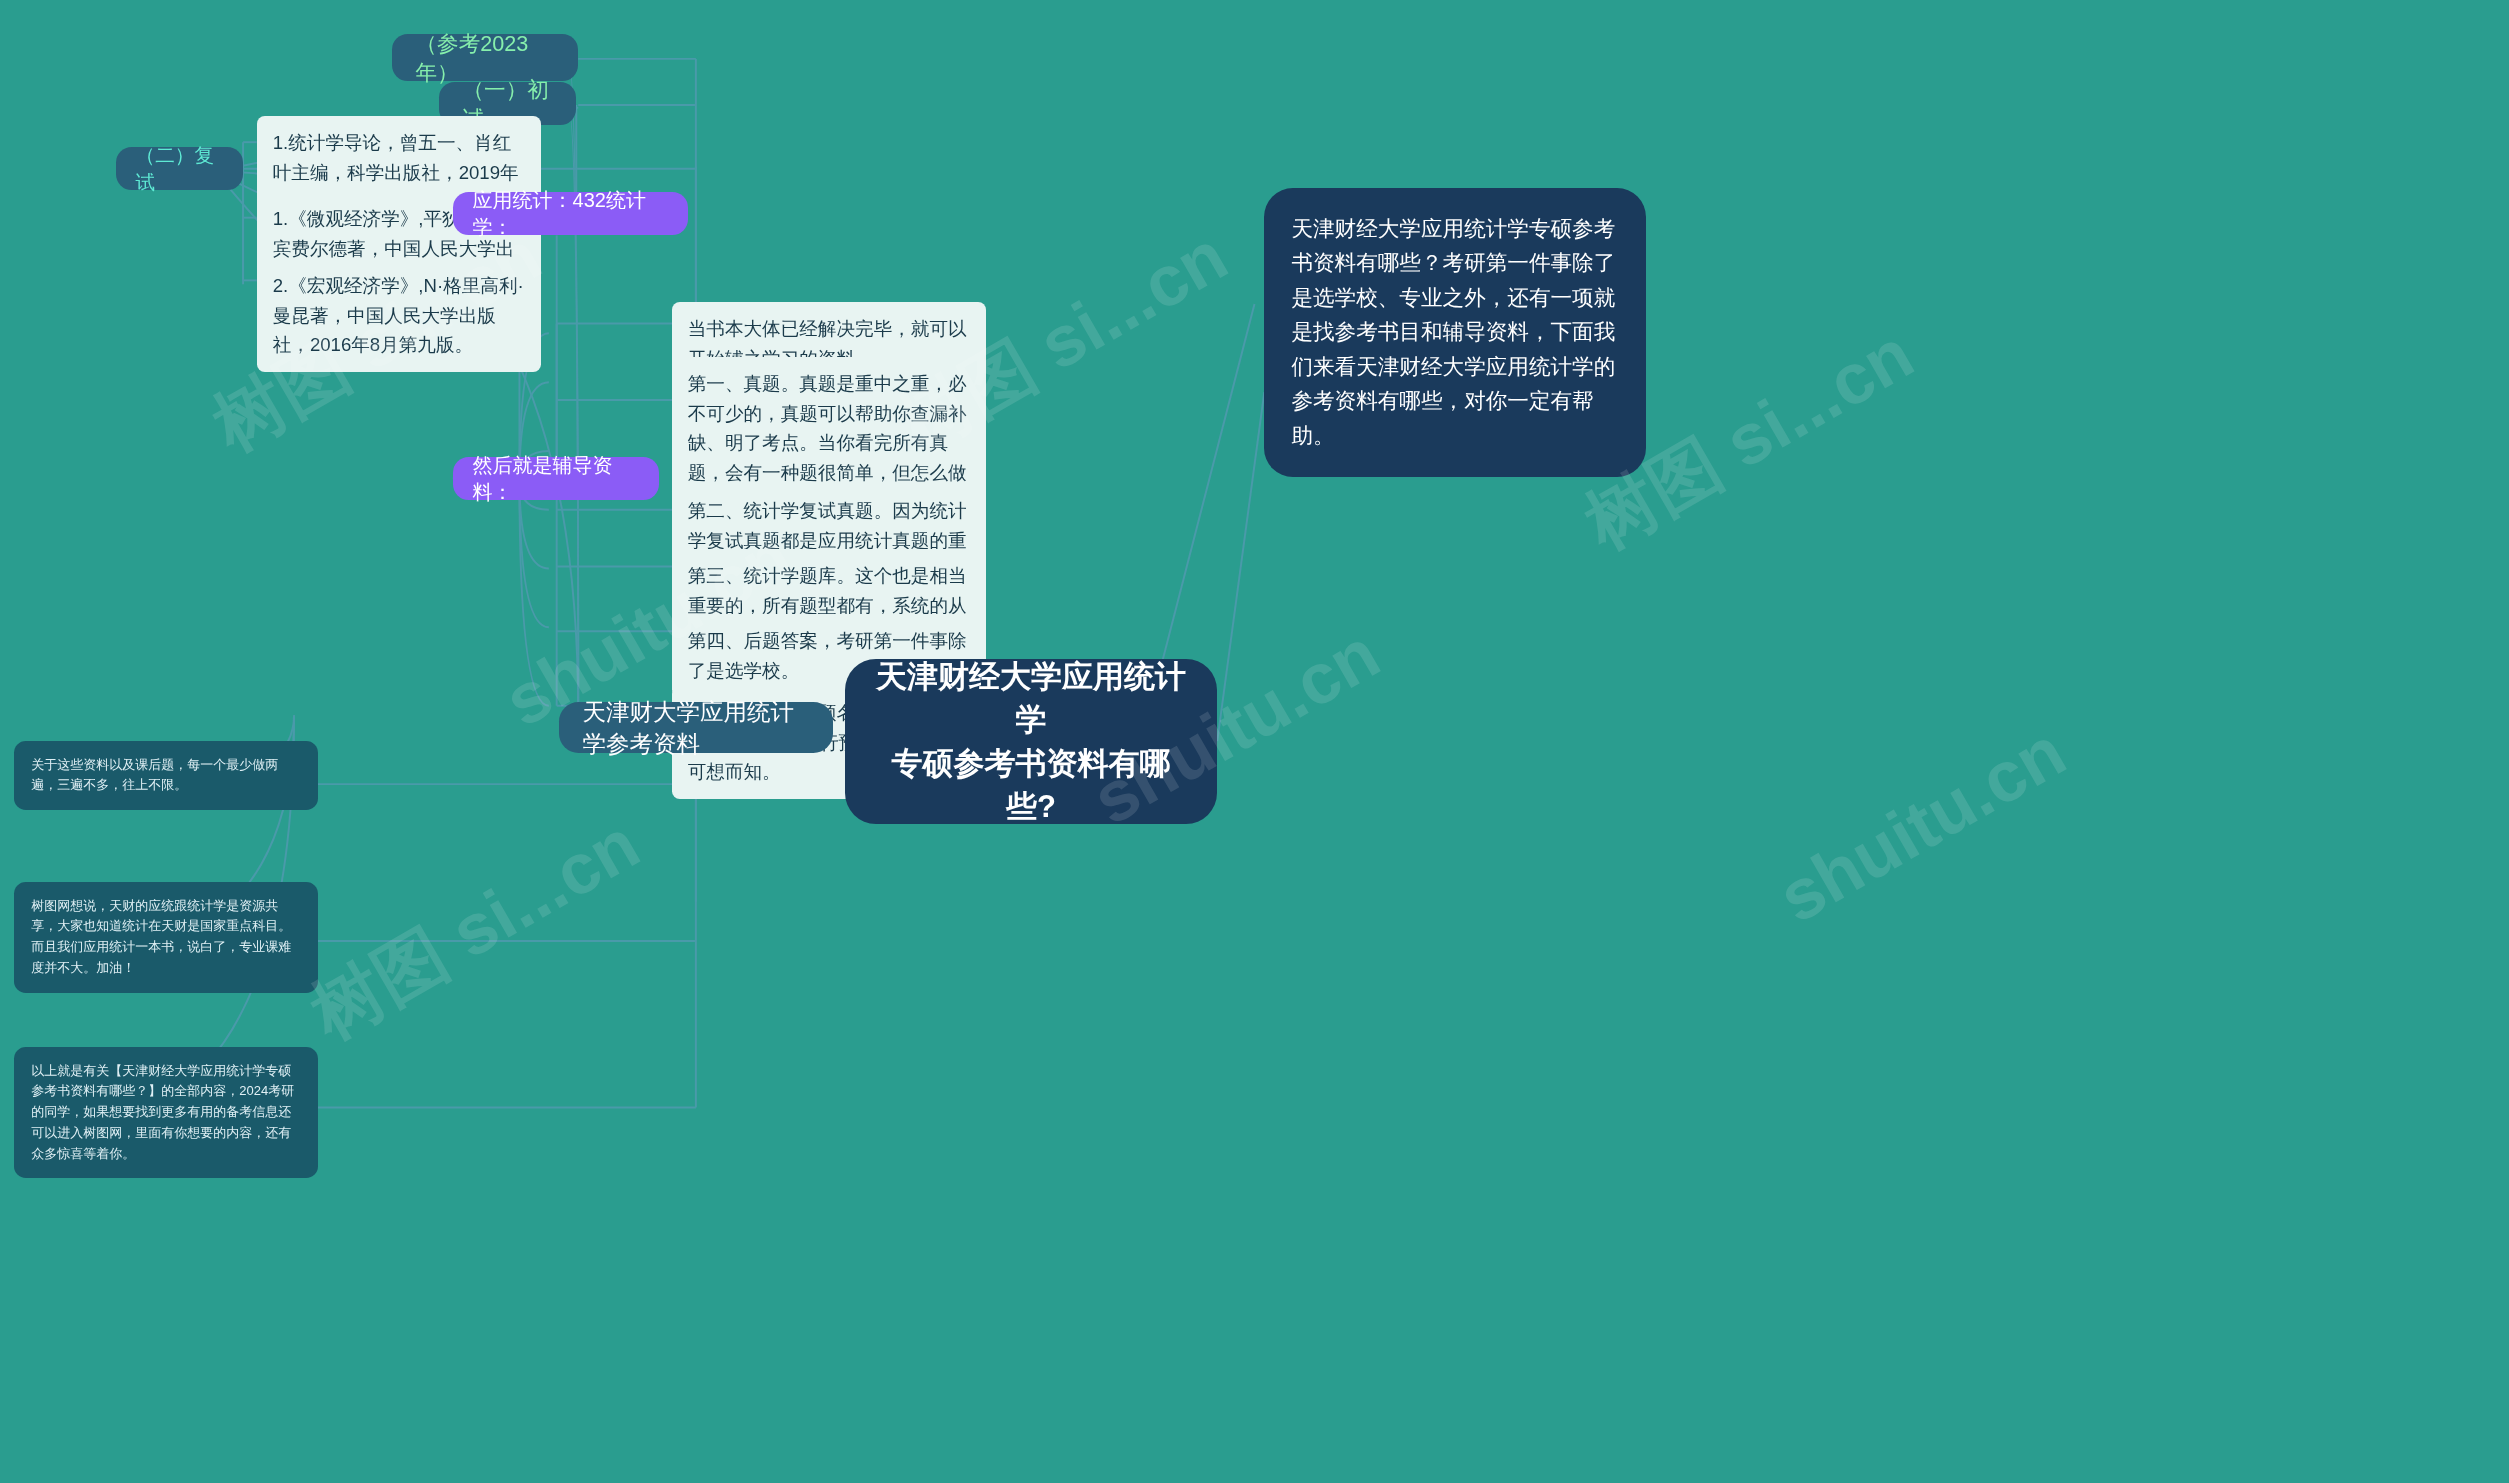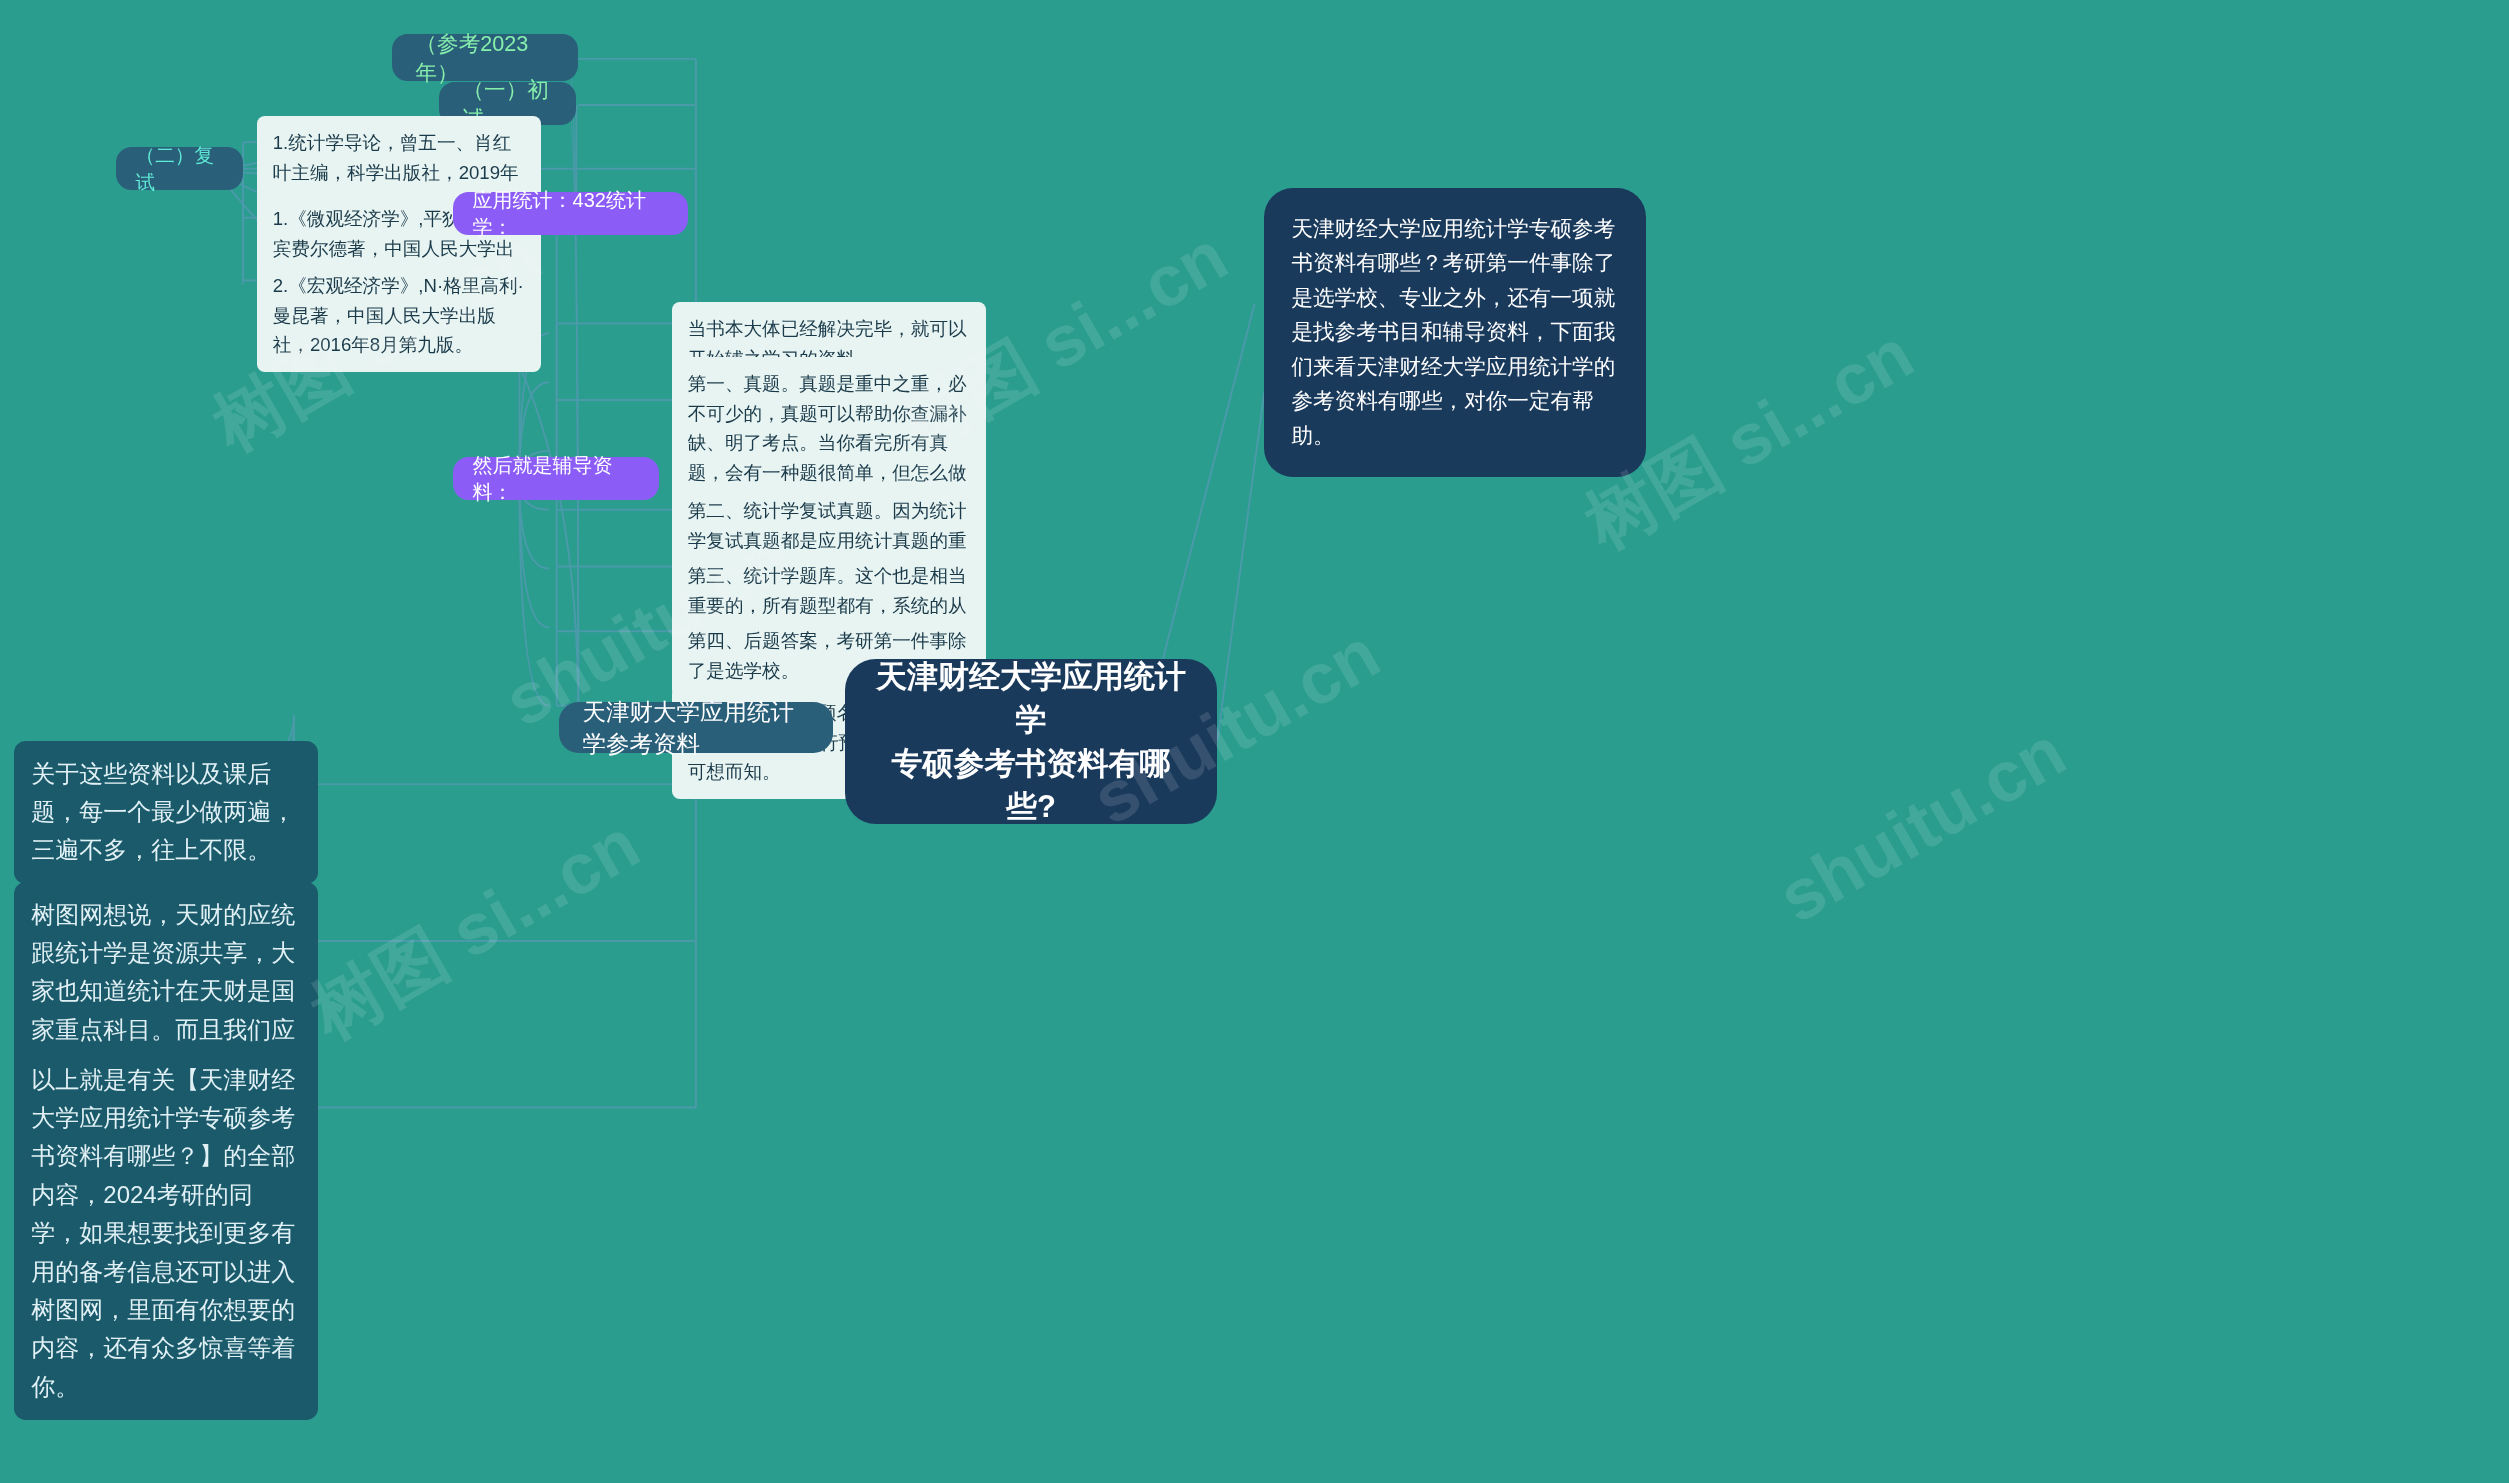--- a/index.html
+++ b/index.html
@@ -117,21 +117,21 @@
       font-size: 18.6px;
       line-height: 1.6;
       padding: 11.8px 15.7px;
     }
 
     
     .left-text-node {
       background-color: #1a5a6a;
       border-radius: 11.8px;
       color: #e0f0f5;
-      font-size: 24px;
+      font-size: 13px;
       line-height: 1.6;
       padding: 13.7px 17.6px;
     }
 
     
     .right-label-node {
       background-color: #8b5cf6;
       border-radius: 15.7px;
       color: #fff;
       font-size: 20px;

